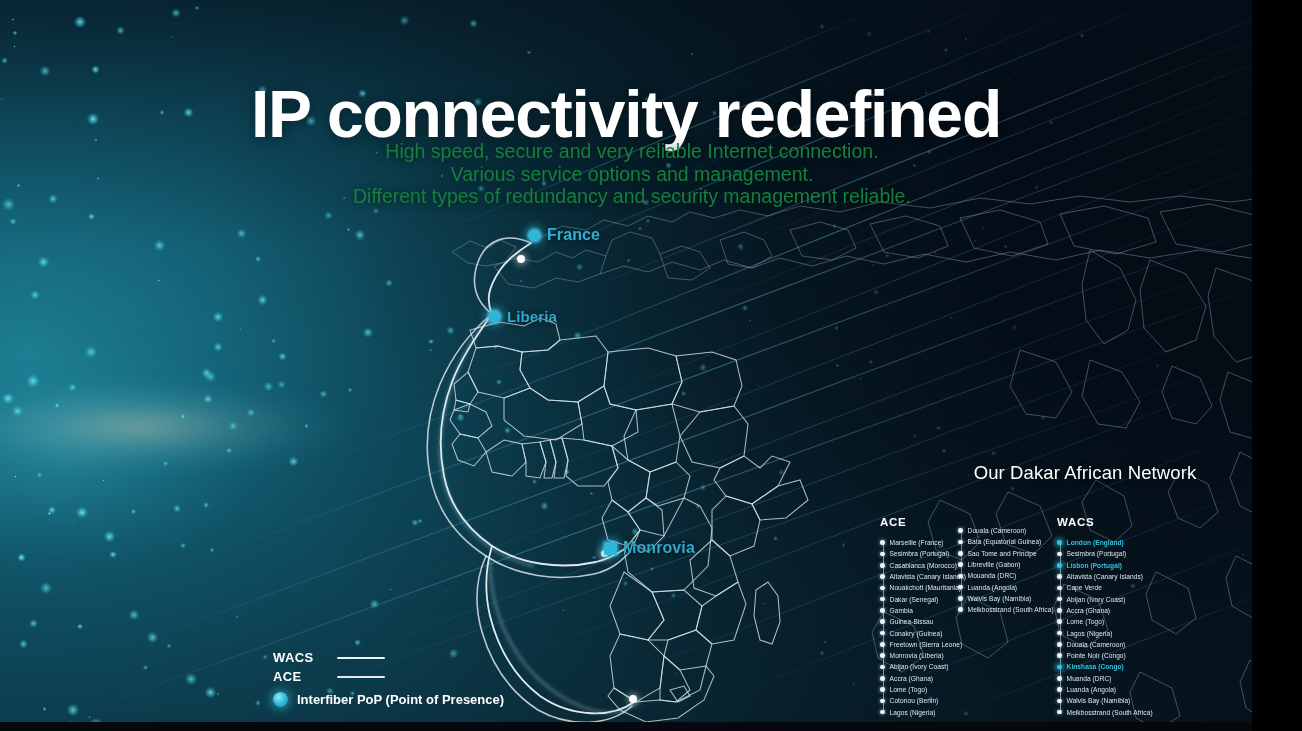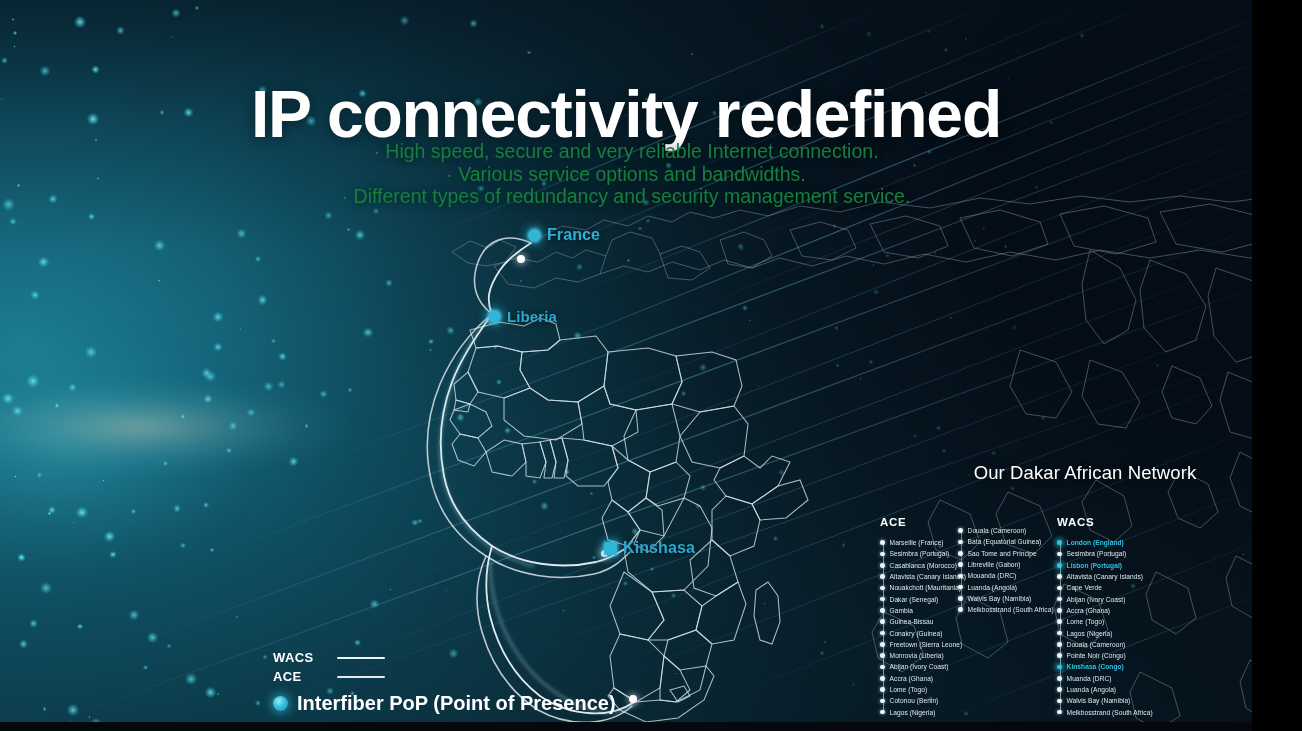--- a/index.html
+++ b/index.html
@@ -112,21 +112,21 @@
     display:block;width:48px;height:2px;margin-left:14px;border-radius:2px;
   }
   .legend-row .line.wacs{background:#eef4f6;}
   .legend-row .line.ace{background:#e3eaee;}
   .legend-pop{display:flex;align-items:center;gap:9px;margin-top:6px;}
   .legend-pop .bullet{
     width:15px;height:15px;border-radius:50%;
     background:radial-gradient(circle at 38% 34%, #9ae9fb 0%, #35bede 45%, #1a93b5 100%);
     box-shadow:0 0 9px 3px rgba(52,190,222,.5);
   }
-  .legend-pop .txt{color:#ffffff;font-size:20px;font-weight:600;}
+  .legend-pop .txt{color:#ffffff;font-size:13px;font-weight:600;}
 
   
   .panel{position:absolute;left:880px;top:462px;width:410px;}
   .panel-title{
     color:#ffffff;font-size:18.5px;font-weight:400;letter-spacing:.1px;
     text-align:center;width:100%;
     text-shadow:0 1px 7px rgba(0,0,0,.6);
   }
   .panel-cols{position:relative;margin-top:32px;}
   .col{position:absolute;top:0;}
@@ -572,35 +572,35 @@
     </svg>
   </div>
 
   <div class="node" style="left:517px;top:255px;"></div>
   <div class="node" style="left:629px;top:695px;"></div>
   <div class="node" style="left:601px;top:550px;width:7px;height:7px;"></div>
 
   <h1 class="title">IP connectivity redefined</h1>
   <div class="subtitle">
     <div>· High speed, secure and very reliable Internet connection.</div>
-    <div>· Various service options and bandwidths.</div>
-    <div>· Different types of redundancy and security management service.</div>
+    <div>· Various service options and management.</div>
+    <div>· Different types of redundancy and security management reliable.</div>
   </div>
 
   <div class="city london">
     <span class="pin"></span>
     <span class="lbl">France</span>
   </div>
   <div class="city lisbon">
     <span class="pin"></span>
     <span class="lbl">Liberia</span>
   </div>
   <div class="city kinshasa">
     <span class="pin sq"></span>
-    <span class="lbl">Kinshasa</span>
+    <span class="lbl">Monrovia</span>
   </div>
 
   <div class="legend">
     <div class="legend-row">
       <span class="name">WACS</span>
       <span class="line wacs"></span>
     </div>
     <div class="legend-row">
       <span class="name">ACE</span>
       <span class="line ace"></span>

